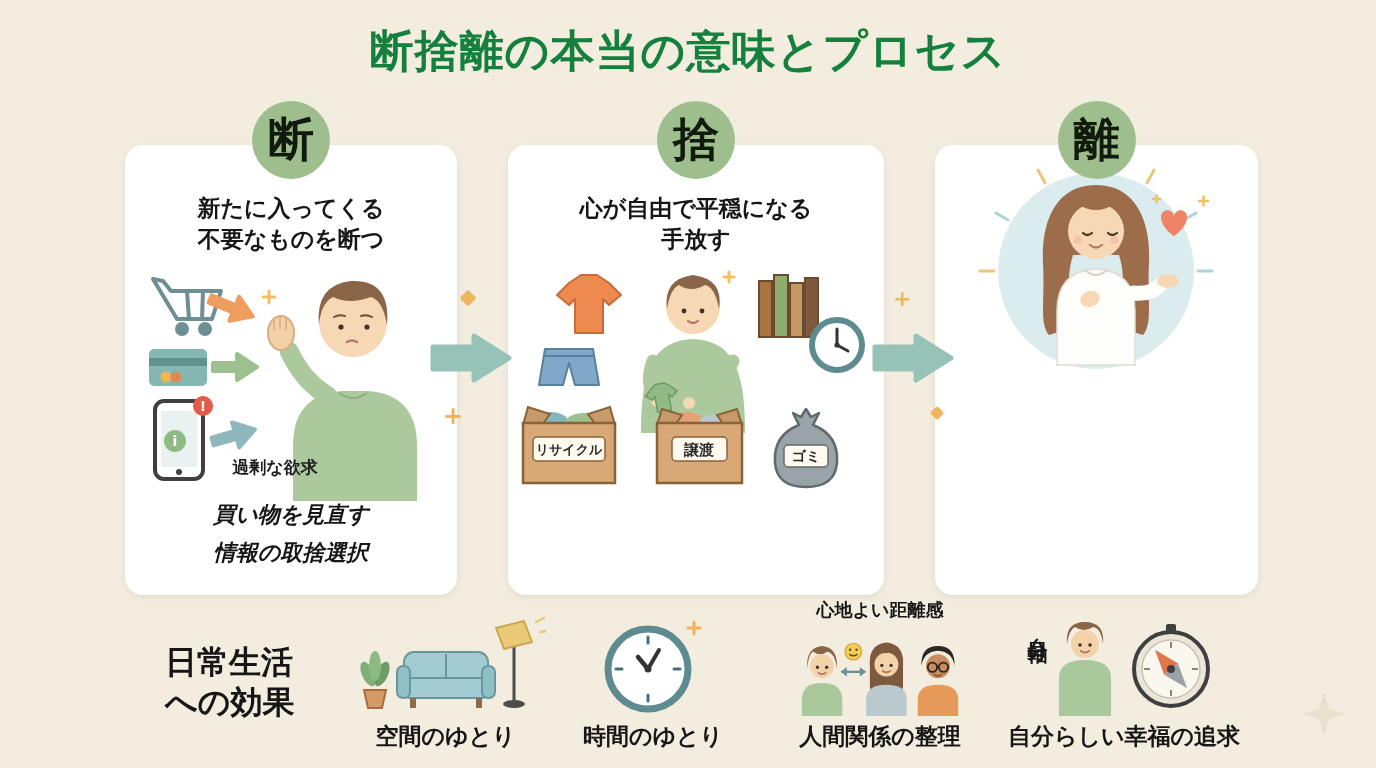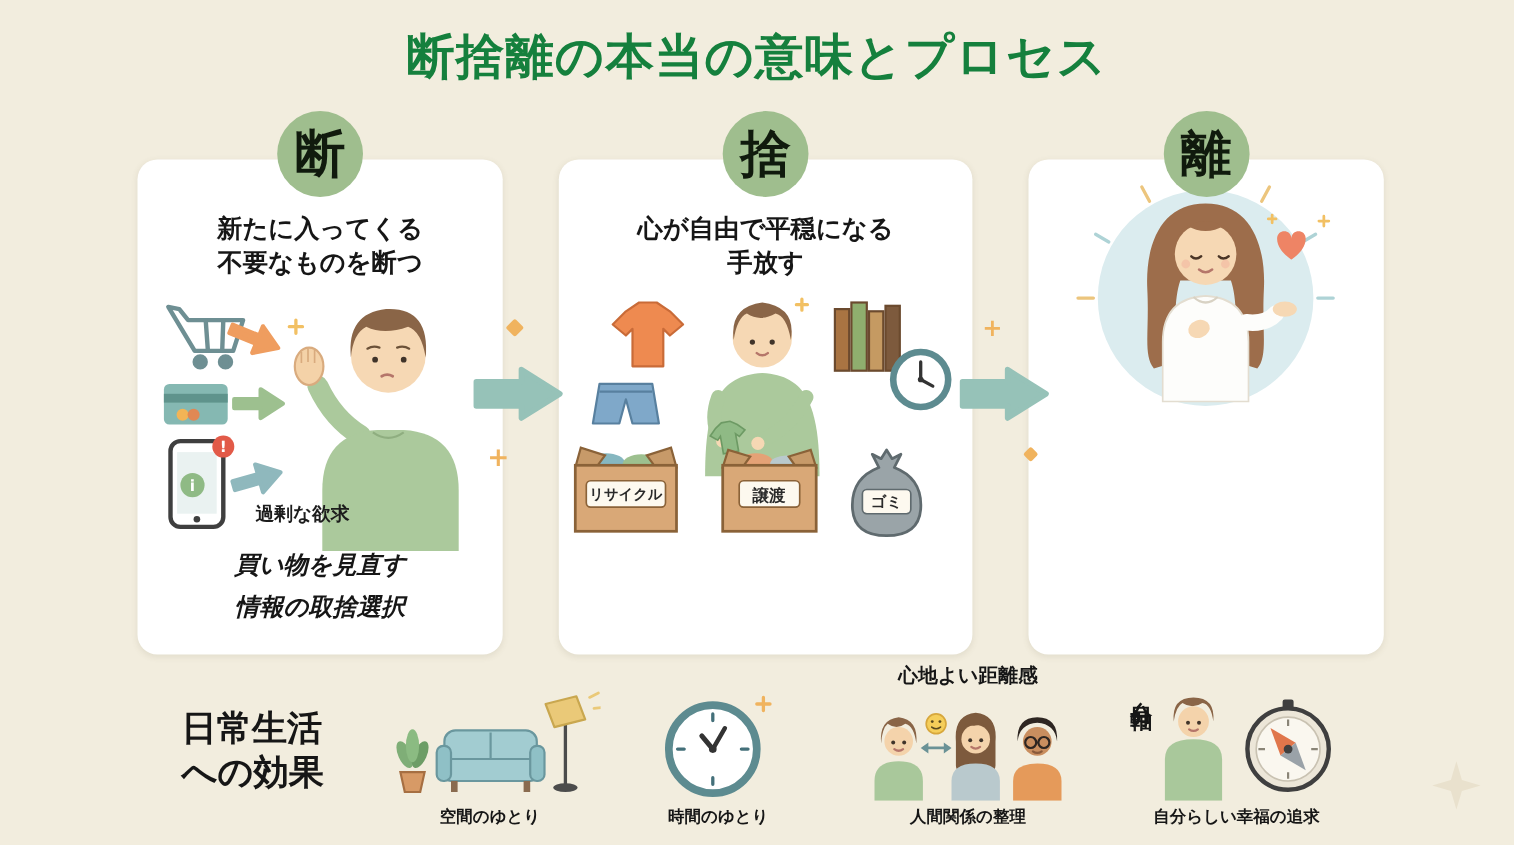--- a/index.html
+++ b/index.html
@@ -33,21 +33,21 @@
 
   .spark-plus { position:absolute; color:#f0b35e; font-weight:bold; }
   .spark-diamond { position:absolute; width:12px; height:12px; background:#f0b35e;
                    transform:rotate(45deg); border-radius:2px; }
 
   .effects-label { position:absolute; left:165px; top:642px; font-size:32px;
                    font-weight:bold; line-height:1.25; white-space:pre-line;font-family:Liberation Serif, serif; }
 
   .effect-item { position:absolute; top:598px; height:154px; display:flex;
                  flex-direction:column; align-items:center; justify-content:flex-end; }
-  .effect-item .effect-label { font-size:15px; font-weight:bold; margin-top:5px; white-space:nowrap; }
+  .effect-item .effect-label { font-size:23px; font-weight:bold; margin-top:5px; white-space:nowrap; }
   .effect-note { font-size:18px; font-weight:bold; margin-bottom:2px; }
   .item-space  { left:338px; width:215px; }
   .item-time   { left:568px; width:170px; }
   .item-people { left:765px; width:230px; }
   .item-values { left:995px; width:258px; position:absolute; }
   .vertical-note { position:absolute; left:30px; top:24px; writing-mode:vertical-rl;
                    font-size:20px; font-weight:bold; letter-spacing:3px; }
 
   .page-spark { position:absolute; left:1300px; top:690px; }
   svg text { font-family:"DejaVu Sans","Liberation Sans",sans-serif; }

